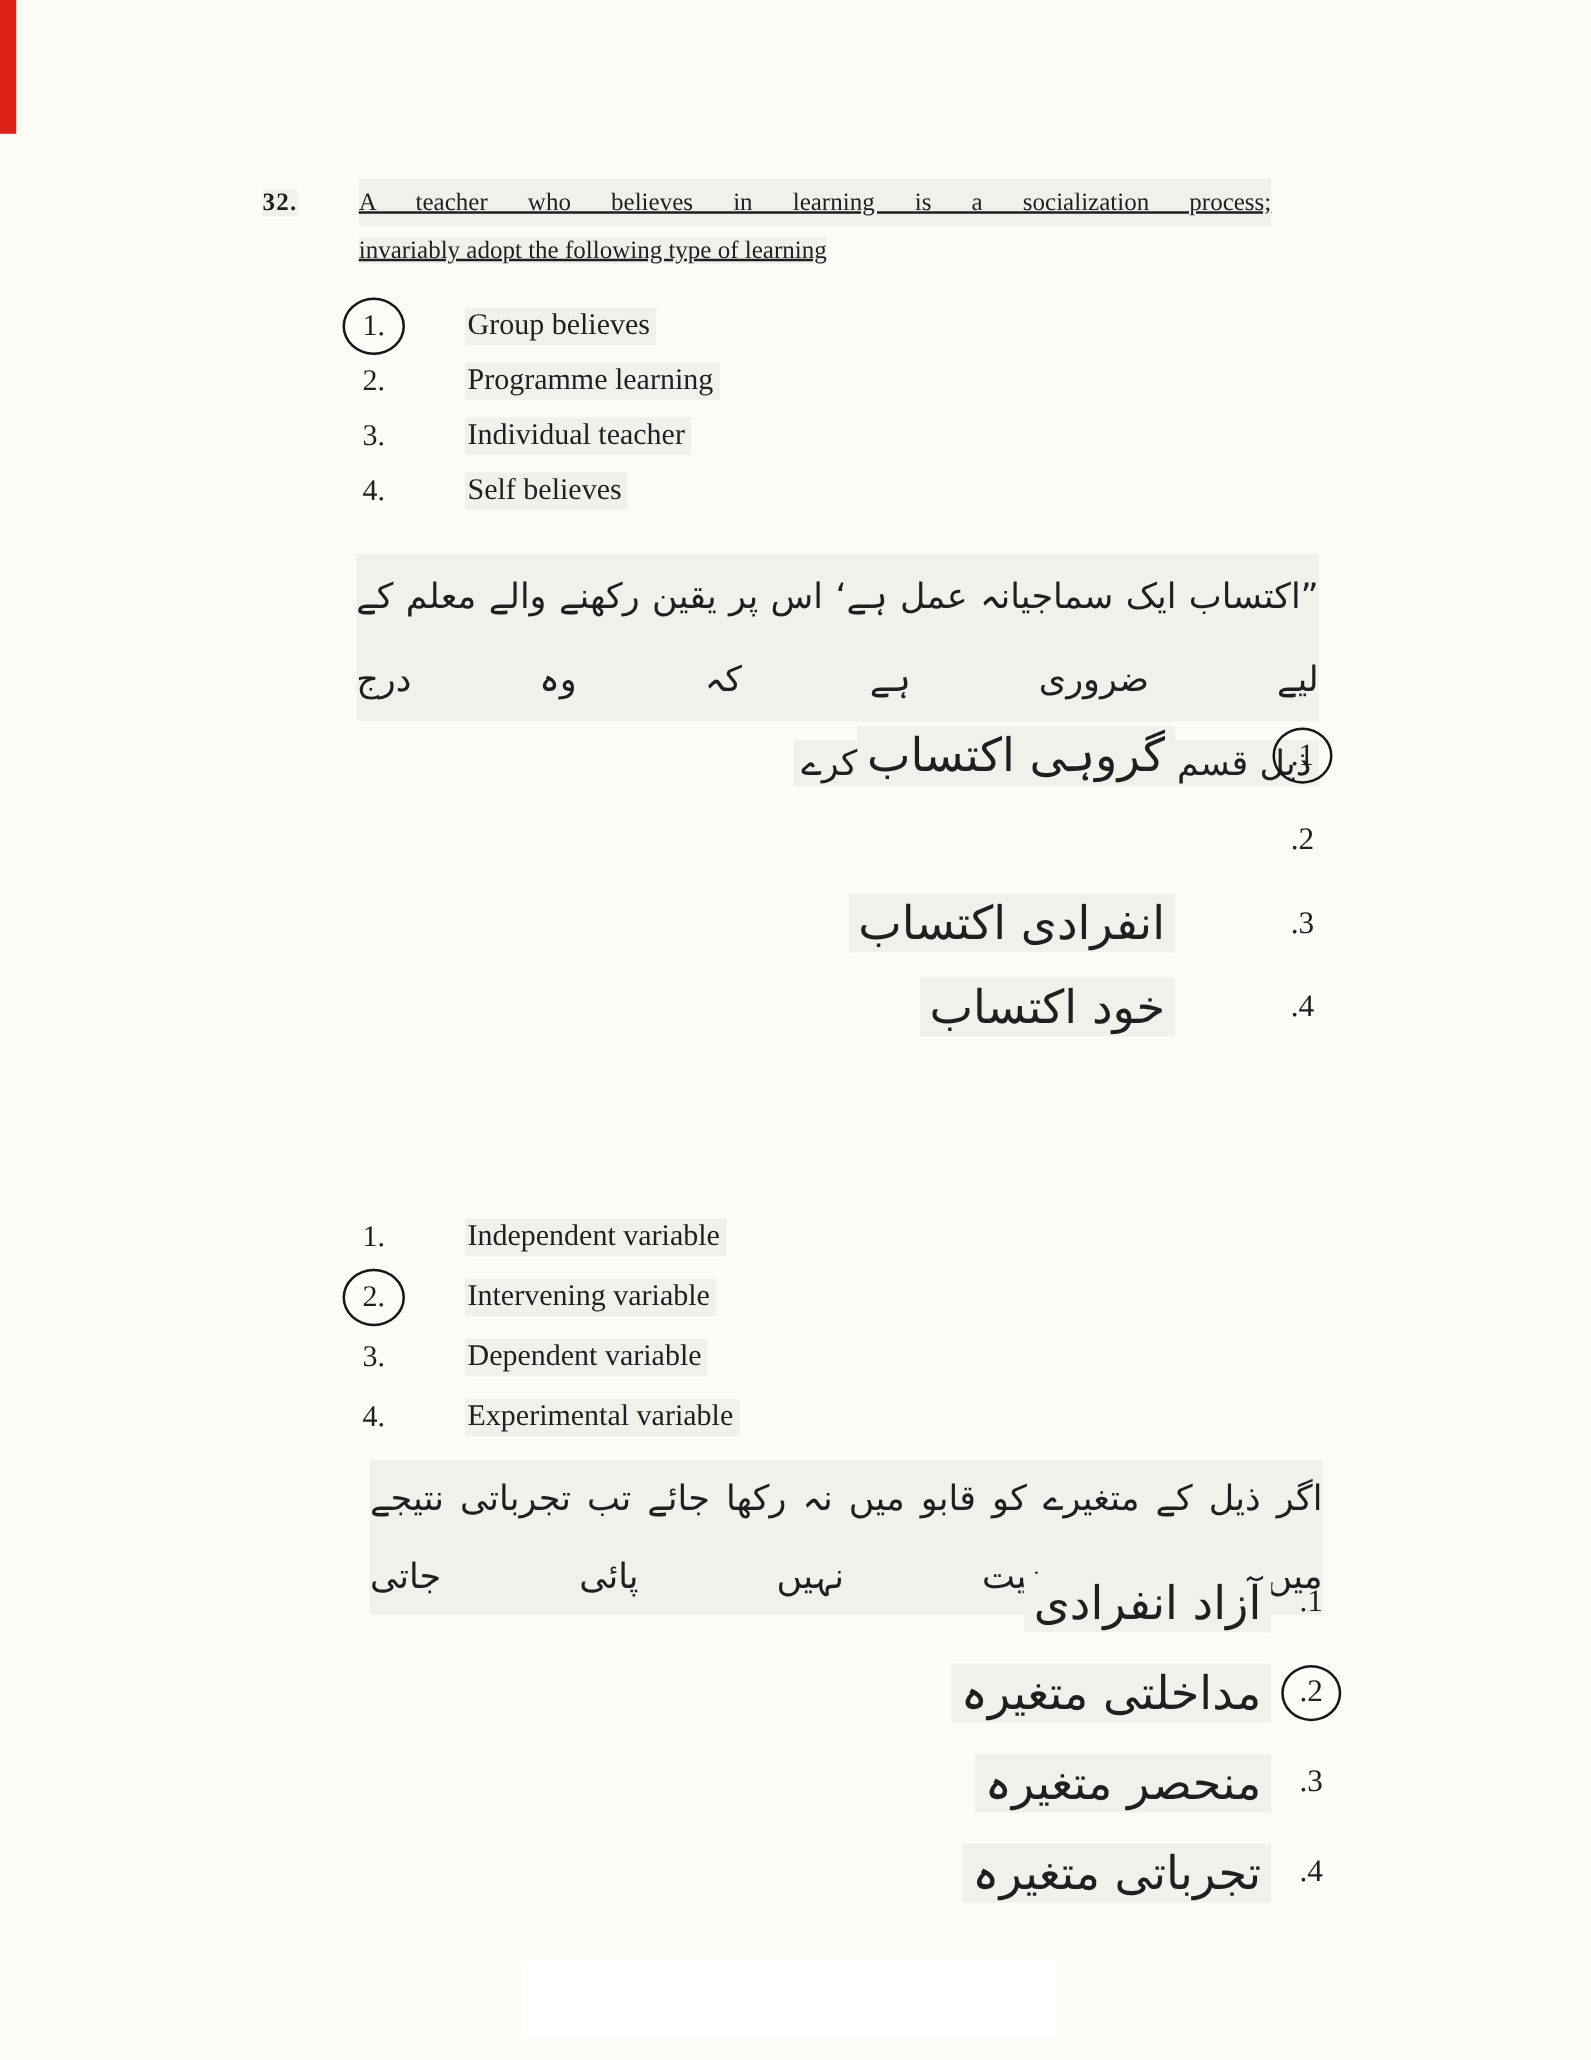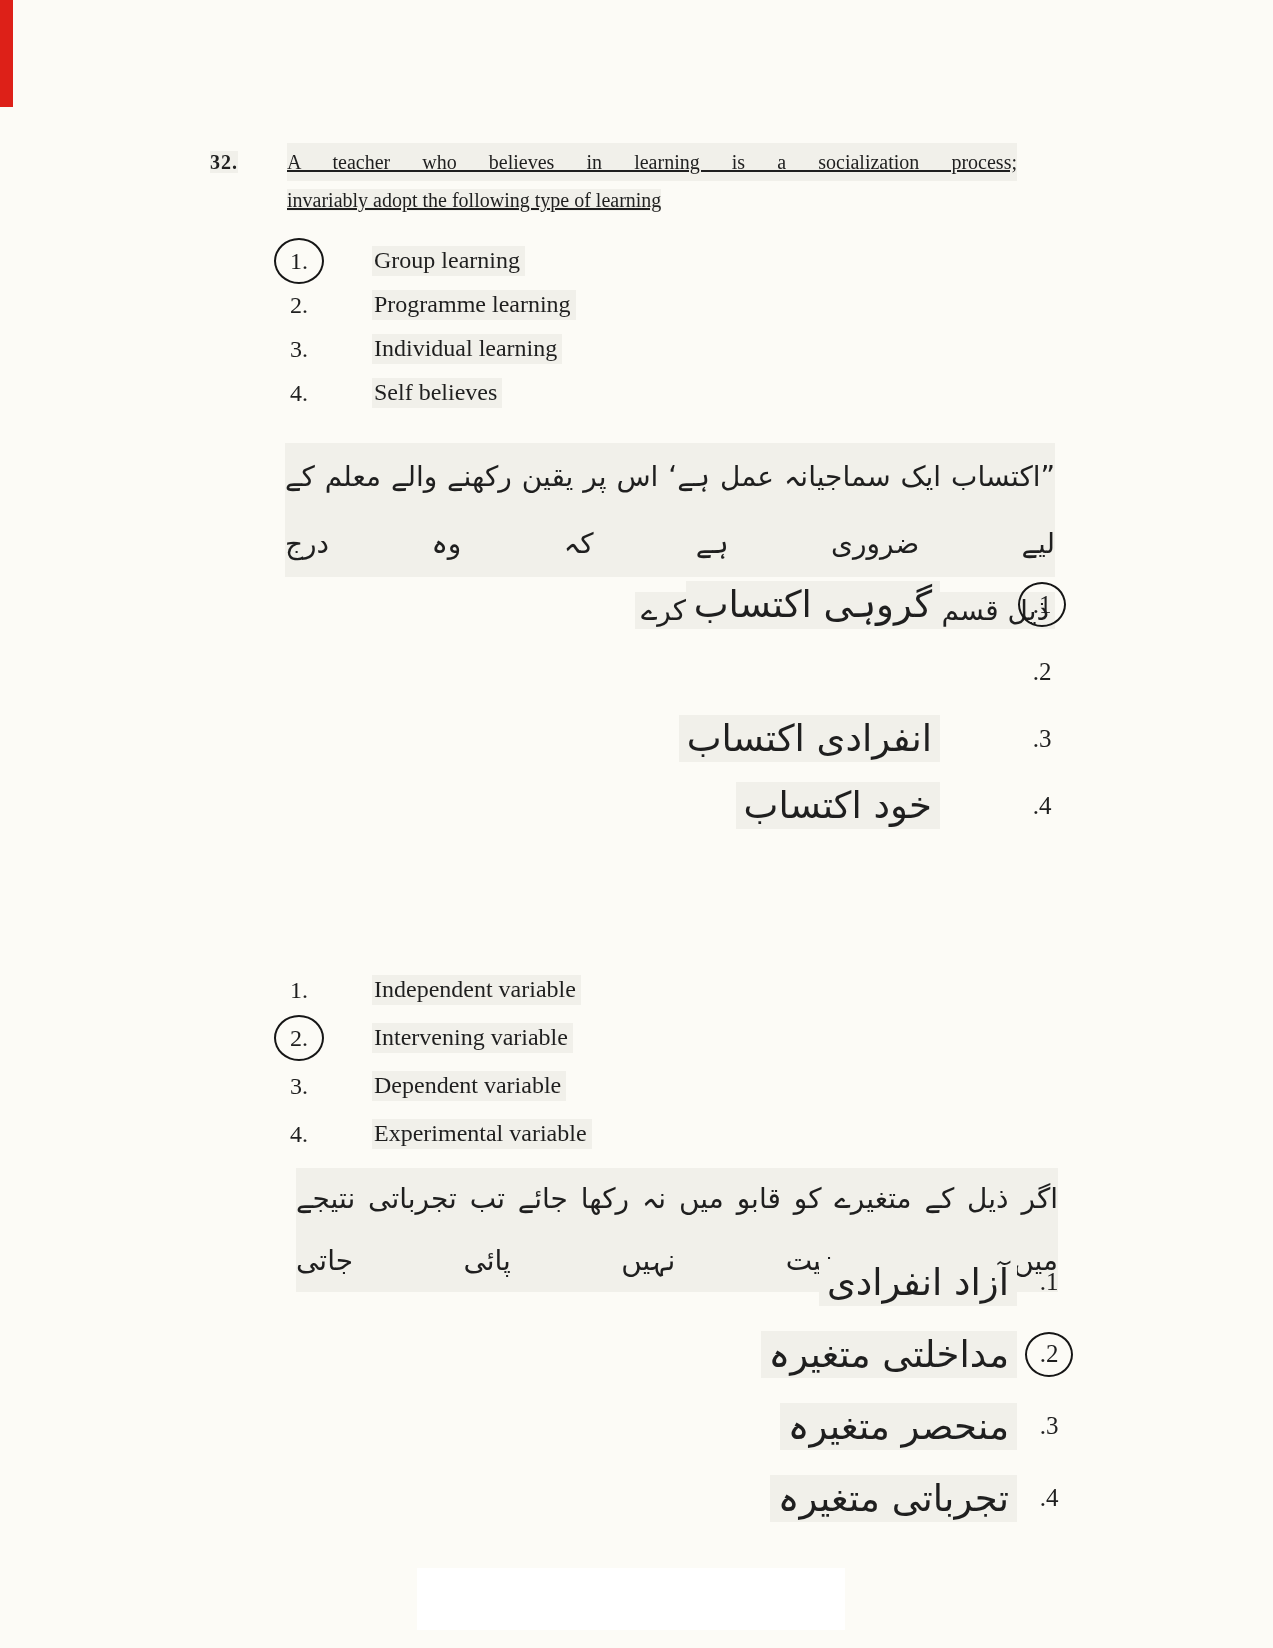--- a/index.html
+++ b/index.html
@@ -79,33 +79,33 @@
     </div>
   </div>
 
   <div class="abs opts-en" style="top:239px; left:290px;">
     <div class="opt-row">
       <span class="opt-num">
         <span class="circle-en">
           <span>1.</span>
         </span>
       </span>
-      <span class="opt-label scanbg">Group learning</span>
+      <span class="opt-label scanbg">Group believes</span>
     </div>
     <div class="opt-row">
       <span class="opt-num">
           <span>2.</span>
         </span>
       <span class="opt-label scanbg">Programme learning</span>
     </div>
     <div class="opt-row">
       <span class="opt-num">
           <span>3.</span>
         </span>
-      <span class="opt-label scanbg">Individual learning</span>
+      <span class="opt-label scanbg">Individual teacher</span>
     </div>
     <div class="opt-row">
       <span class="opt-num">
           <span>4.</span>
         </span>
       <span class="opt-label scanbg">Self believes</span>
     </div>
   </div>
 
   <div class="abs ur ur-para" style="top:443px; right:218px; width:770px;">

